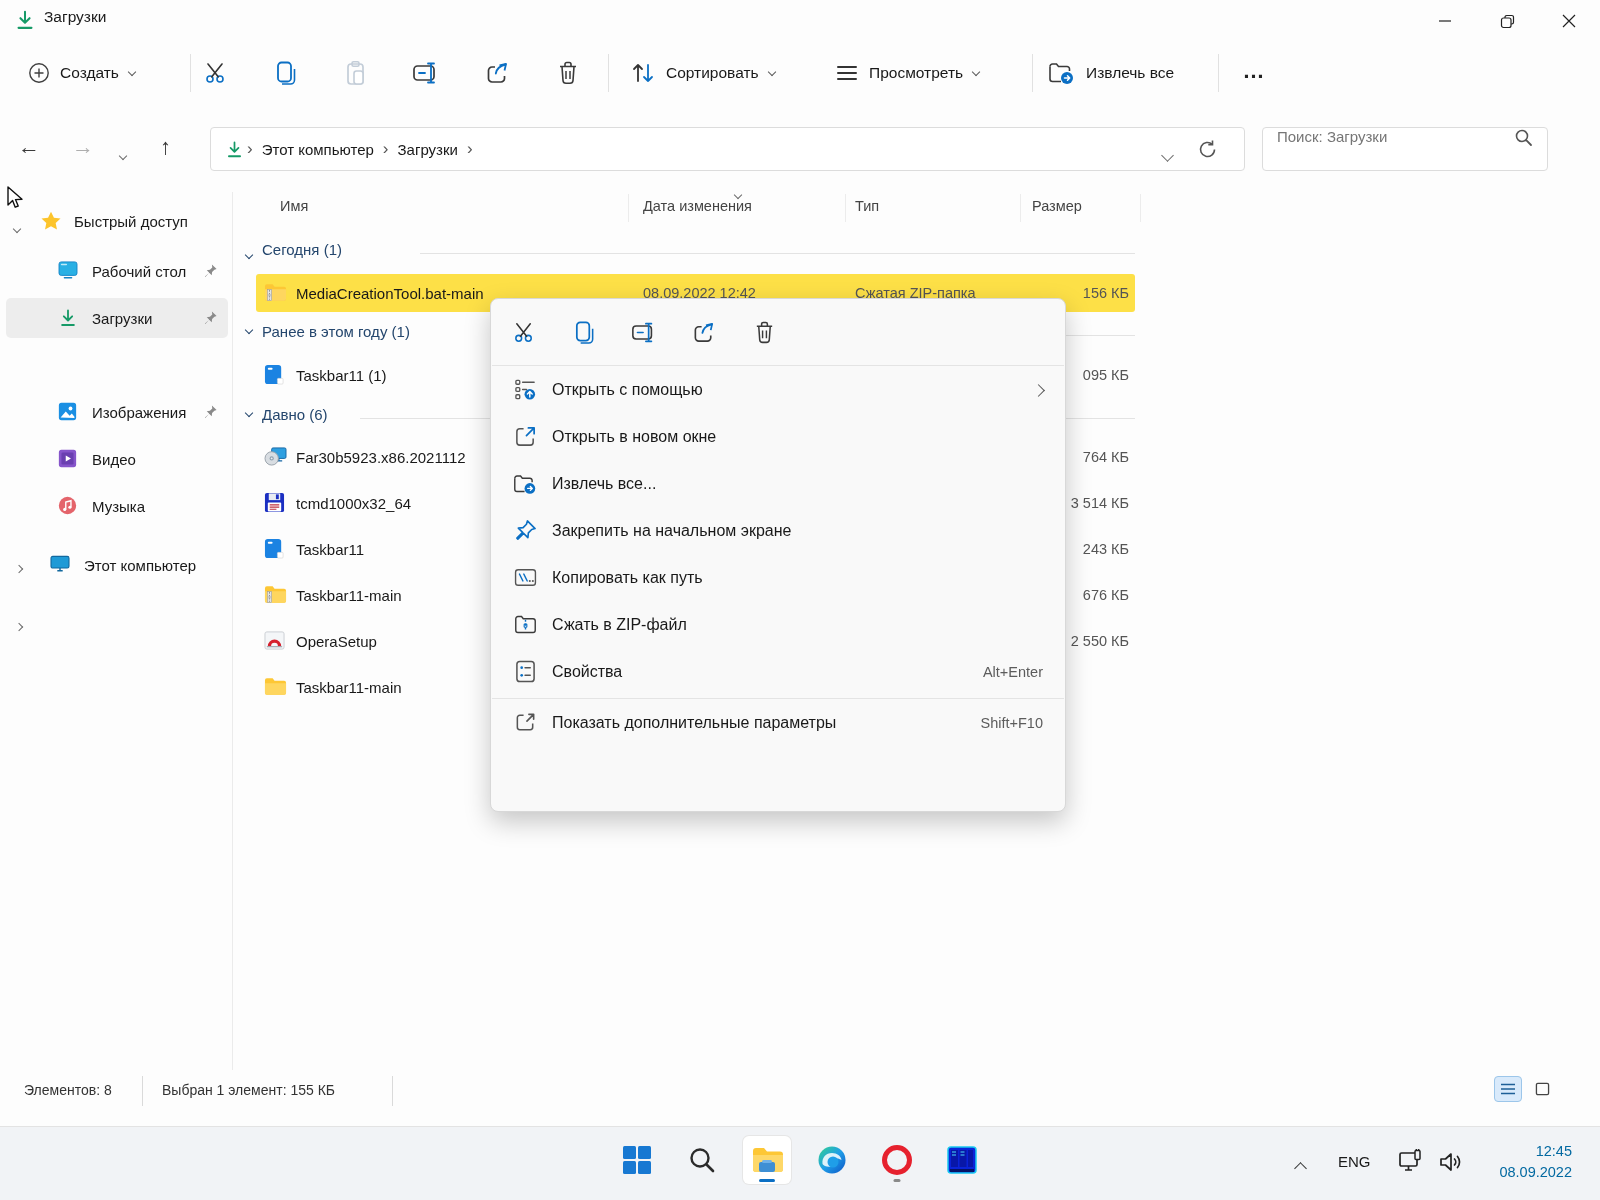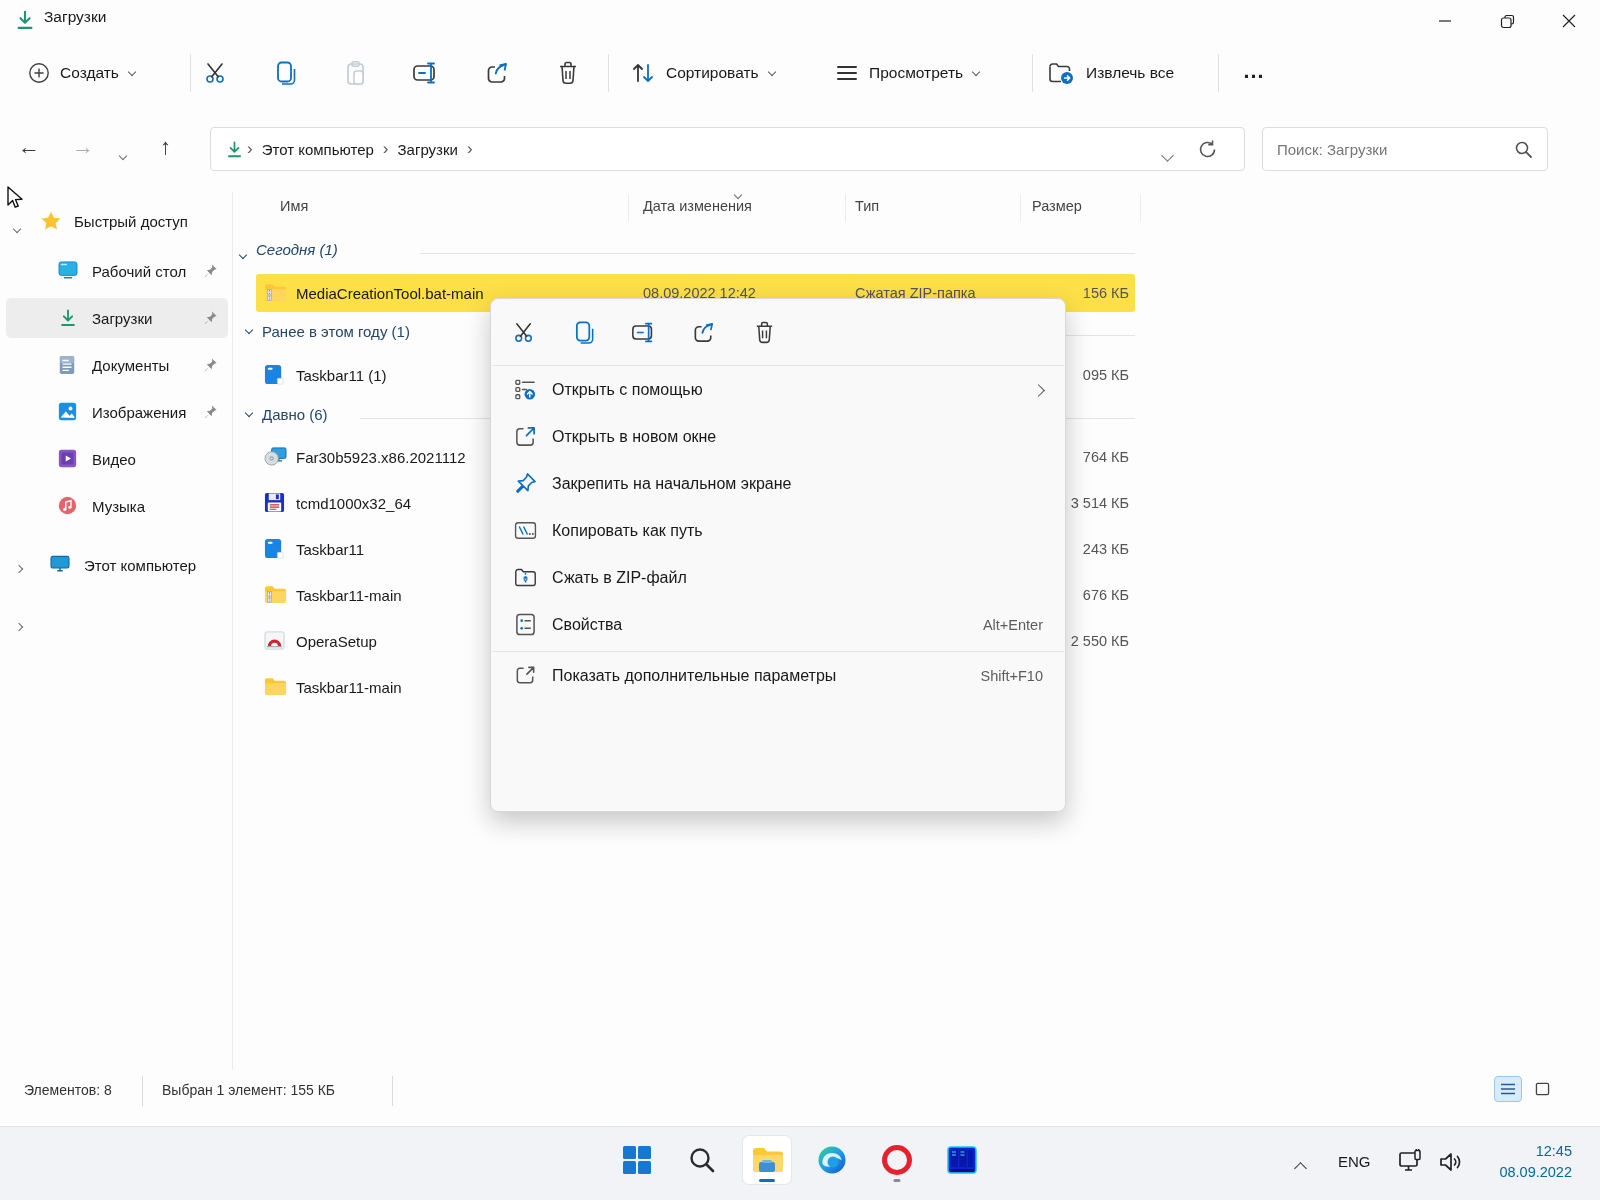--- a/index.html
+++ b/index.html
@@ -19,21 +19,21 @@
   .win-btn { position:absolute; top:0; width:62px; height:42px; display:flex; align-items:center; justify-content:center; }
 
   
   .tool-label { font-size:15.5px; color:#191919; }
   .tb-sep { position:absolute; top:54px; width:1px; height:38px; background:#e1e1e1; }
   .icon-btn { position:absolute; top:52px; width:44px; height:42px; display:flex; align-items:center; justify-content:center; }
 
   
   .nav-arrow { font-size:22px; color:#3a3a3a; }
   .addr-box { position:absolute; left:210px; top:127px; width:1035px; height:44px; border:1px solid #dcdcdc; border-radius:4px; background:#fff; display:flex; align-items:center; }
-  .search-box { position:absolute; left:1262px; top:127px; width:286px; height:44px; border:1px solid #dcdcdc; border-radius:4px; background:#fff; display:flex; align-items:center; }
+  .search-box { position:absolute; left:1262px; top:127px; width:286px; height:44px; border:1px solid #dcdcdc; border-radius:4px; background:#fff; display:flex; align-items:flex-start; }
   .search-box input { border:none; outline:none; flex:1; font-size:15px; font-family:"Liberation Sans",sans-serif; color:#1a1a1a; padding-left:14px; background:transparent; }
   .search-box input::placeholder { color:#767676; }
   .crumb { font-size:15px; color:#191919; padding:0 6px; }
   .crumb-sep { color:#555; font-size:17px; padding:0 3px; }
 
   
   .side-item { position:absolute; left:6px; width:222px; height:40px; border-radius:5px; display:flex; align-items:center; font-size:15px; color:#191919; }
   .side-item.sel { background:#ededed; }
   .side-icon { width:20px; height:20px; margin-right:14px; flex:0 0 auto; }
   .pin { position:absolute; right:10px; top:12px; }
@@ -267,35 +267,20 @@
         </svg>
     </span>
     <span>Загрузки</span>
     <span class="pin">
         <svg width="15" height="15" viewBox="0 0 16 16">
           <path d="M9.5 1.5l5 5-2.3.6-2.5 2.5-.4 3.4-2.7-2.7-4.1 4.6-.4-.4 4.6-4.1-2.7-2.7 3.4-.4 2.5-2.5z" fill="#8a8a8a"></path>
         </svg>
       </span>
   </div>
 
-  <div class="side-item" style="top:345px;padding-left:52px;">
-    <span class="side-icon">
-      <svg viewBox="0 0 20 22" width="18" height="20">
-          <rect x="2" y="1" width="16" height="20" rx="2" fill="#7f9bb8"></rect>
-          <rect x="2" y="1" width="16" height="8" rx="2" fill="#9db4cc"></rect>
-          <path d="M5 6h7M5 10h10M5 13.5h10M5 17h7" stroke="#fff" stroke-width="1.4"></path>
-        </svg>
-    </span>
-    <span>Документы</span>
-    <span class="pin">
-        <svg width="15" height="15" viewBox="0 0 16 16">
-          <path d="M9.5 1.5l5 5-2.3.6-2.5 2.5-.4 3.4-2.7-2.7-4.1 4.6-.4-.4 4.6-4.1-2.7-2.7 3.4-.4 2.5-2.5z" fill="#8a8a8a"></path>
-        </svg>
-      </span>
-  </div>
 
   <div class="side-item" style="top:392px;padding-left:52px;">
     <span class="side-icon">
       <svg viewBox="0 0 22 22" width="19" height="19">
           <rect x="1" y="1" width="20" height="20" rx="3" fill="#1a8fe3"></rect>
           <circle cx="14.5" cy="7.5" r="2.2" fill="#fff"></circle>
           <path d="M3 18l6-7 4.5 5 2.5-2.6L19 17v1.5z" fill="#fff"></path>
         </svg>
     </span>
     <span>Изображения</span>
@@ -346,21 +331,21 @@
   <div class="colhead" style="left:280px;">Имя</div>
   <div class="colhead" style="left:643px;">Дата изменения</div>
   <div class="abs" style="left:735px;top:184px;"><span class="chev down sm" style="border-color:#6a6a6a;"></span></div>
   <div class="colhead" style="left:855px;">Тип</div>
   <div class="colhead" style="left:1032px;">Размер</div>
   <div class="colsep" style="left:628px;"></div>
   <div class="colsep" style="left:845px;"></div>
   <div class="colsep" style="left:1020px;"></div>
   <div class="colsep" style="left:1140px;"></div>
 
-  <div class="abs" style="left:240px;top:241px;display:flex;align-items:flex-end;gap:10px;font-style:italic;">
+  <div class="abs" style="left:246px;top:241px;display:flex;align-items:flex-end;gap:10px;">
     <span class="chev down sm" style="border-color:#24466d;margin-top:-3px;"></span>
     <span class="group-label">Сегодня (1)</span>
   </div>
   <div class="abs" style="left:420px;top:253px;width:715px;height:1px;background:#e3e3e3;"></div>
 
   <div class="file-row sel" style="top:274px;">
     <span class="f-icon">
       <svg viewBox="0 0 24 21" width="23" height="21">
           <path d="M1 4a2 2 0 0 1 2-2h6l2 2.5h10a2 2 0 0 1 2 2V17a2 2 0 0 1-2 2H3a2 2 0 0 1-2-2z" fill="#fdc735"></path>
           <path d="M1 7h22v10a2 2 0 0 1-2 2H3a2 2 0 0 1-2-2z" fill="#fed65f"></path>
@@ -534,20 +519,31 @@
     <div class="menu-item">
       <span class="mi-icon">
         <svg width="23" height="23" viewBox="0 0 24 24">
             <path d="M10 4H6a3 3 0 0 0-3 3v11a3 3 0 0 0 3 3h11a3 3 0 0 0 3-3v-4" fill="none" stroke="#555" stroke-width="1.6"></path>
             <path d="M13 11L21 3M15 3h6v6" fill="none" stroke="#0b6fc4" stroke-width="1.8" stroke-linecap="round" stroke-linejoin="round"></path>
           </svg>
       </span>
       <span class="mi-label">Открыть в новом окне</span>
     </div>
 
+    <div class="menu-item">
+      <span class="mi-icon">
+        <svg width="25" height="22" viewBox="0 0 27 24">
+            <path d="M2 5.5A2.5 2.5 0 0 1 4.5 3h4l2 2.5H19a2.5 2.5 0 0 1 2.5 2.5v2" fill="none" stroke="#3a3a3a" stroke-width="1.6"></path>
+            <path d="M2 5.5V18A2.5 2.5 0 0 0 4.5 20.5H13" fill="none" stroke="#3a3a3a" stroke-width="1.6"></path>
+            <circle cx="19" cy="17" r="6" fill="#0b6fc4"></circle>
+            <path d="M16.5 17h5M19.5 14.8l2.2 2.2-2.2 2.2" fill="none" stroke="#fff" stroke-width="1.5" stroke-linecap="round" stroke-linejoin="round"></path>
+          </svg>
+      </span>
+      <span class="mi-label">Извлечь все...</span>
+    </div>
 
     <div class="menu-item">
       <span class="mi-icon">
         <svg width="23" height="23" viewBox="0 0 24 24">
             <path d="M14 2l8 8-3.5 1-3.5 3.5-.5 5-4.5-4.5L4 21l-1-1 6-6-4.5-4.5 5-.5L13 5.5z" fill="none" stroke="#0b6fc4" stroke-width="1.7" stroke-linejoin="round"></path>
           </svg>
       </span>
       <span class="mi-label">Закрепить на начальном экране</span>
     </div>
 

